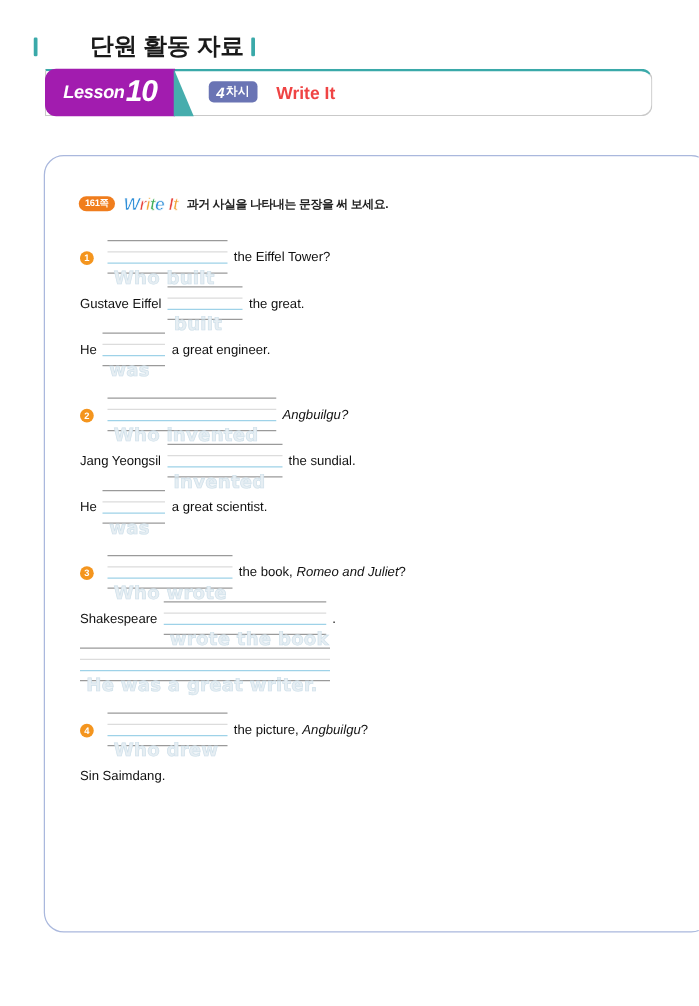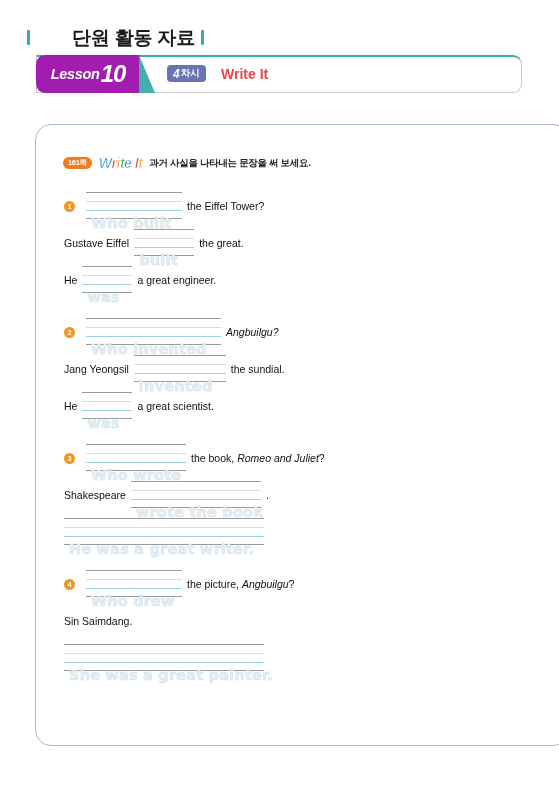--- a/index.html
+++ b/index.html
@@ -420,24 +420,15 @@
             <div class="ln-base"></div>
             <div class="ln-bot"></div>
             <div class="trace">Who drew</div>
           </div>
           <div class="plain">the picture, <em>Angbuilgu</em>?</div>
         </div>
         <div class="qrow">
           <div class="plain">Sin Saimdang</div>
           <div class="plain">.</div>
         </div>
-        <div class="qrow full">
-          <div class="ruled" style="width: 200px;">
-            <div class="ln-top"></div>
-            <div class="ln-mid"></div>
-            <div class="ln-base"></div>
-            <div class="ln-bot"></div>
-            <div class="trace">She was a great painter.</div>
-          </div>
-        </div>
       </div>
     </div>
 </div>
 
 </body></html>

